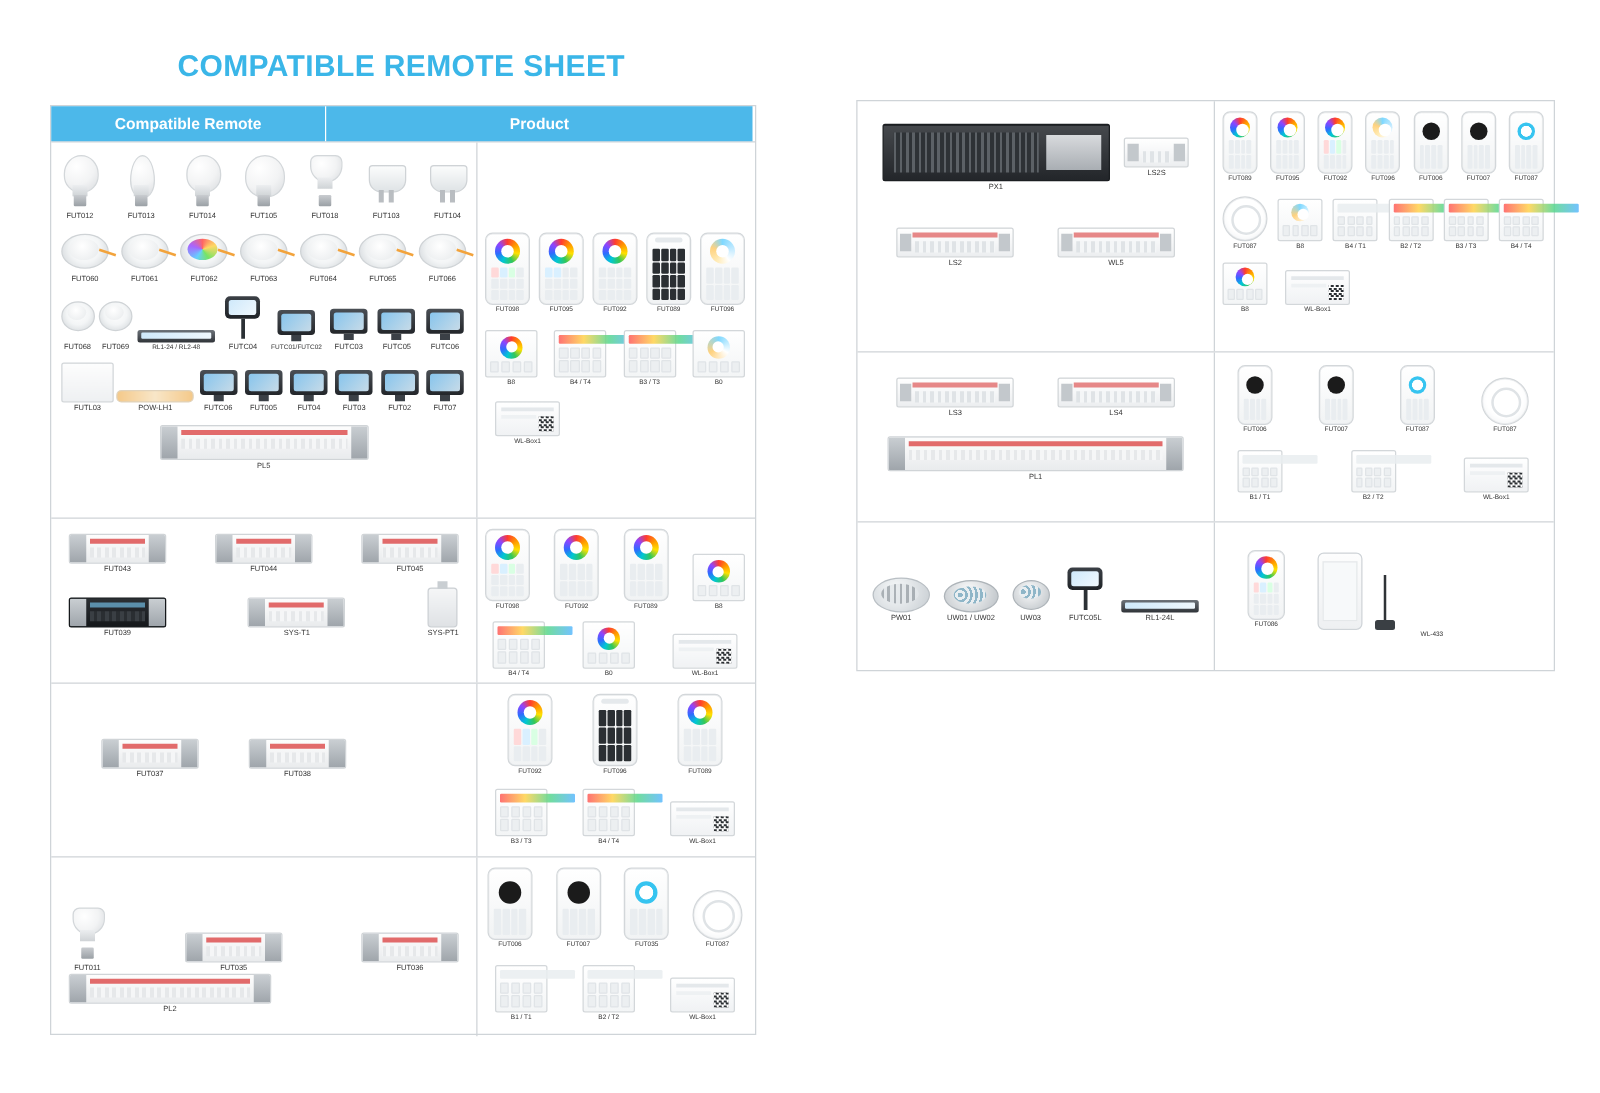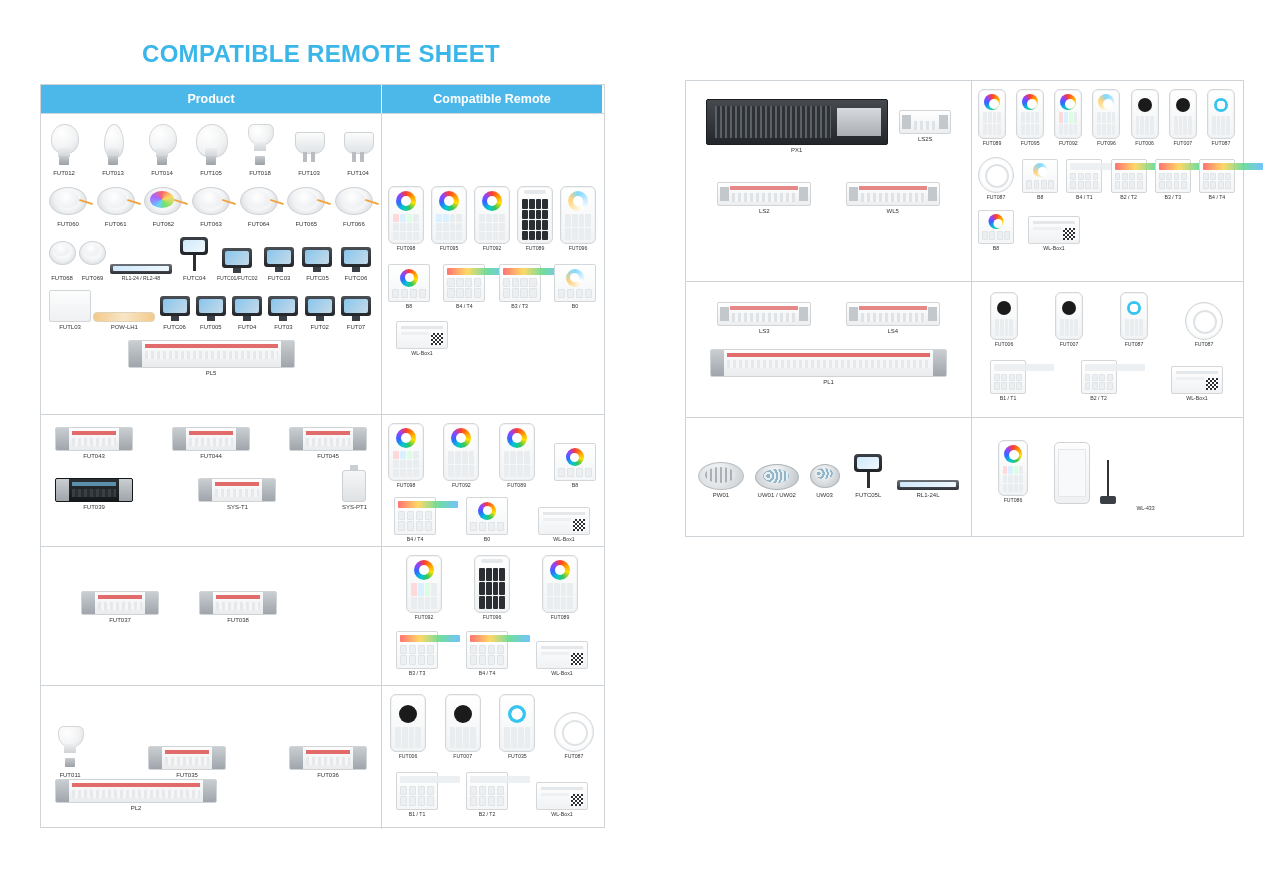--- a/index.html
+++ b/index.html
@@ -157,22 +157,22 @@
   .plug:after{content:"";position:absolute;left:7px;top:-6px;width:8px;height:6px;background:#c9ced2;}
 </style>
 </head>
 <body>
 
 <div class="page-title">COMPATIBLE REMOTE SHEET</div>
 
 <div class="sheet" style="left:40px;top:84px;width:563px;height:742px;">
 
   <div class="hdr-row">
+    <div class="hdr-cell" style="width:220px;">Compatible Remote</div>
     <div class="hdr-cell left" style="width:341px;">Product</div>
-    <div class="hdr-cell" style="width:220px;">Compatible Remote</div>
   </div>
 
   <div class="row" style="height:300px;">
     <div class="cell left" style="width:341px;padding:10px 8px;">
       <div class="grp" style="justify-content:space-between;">
         <div class="item">
             <div class="bulb">
               <div class="globe"></div>
               <div class="neck"></div>
               <div class="base"></div>

